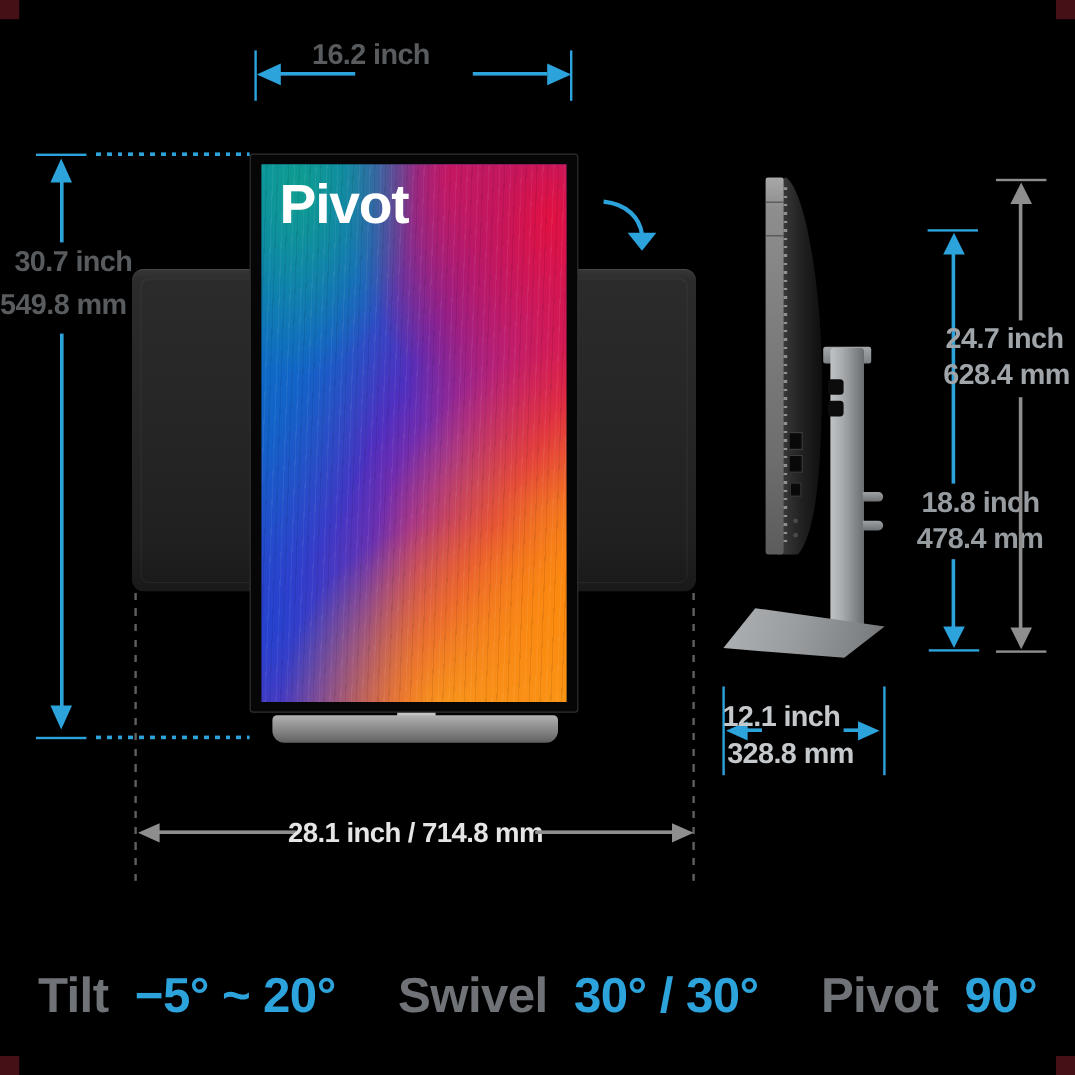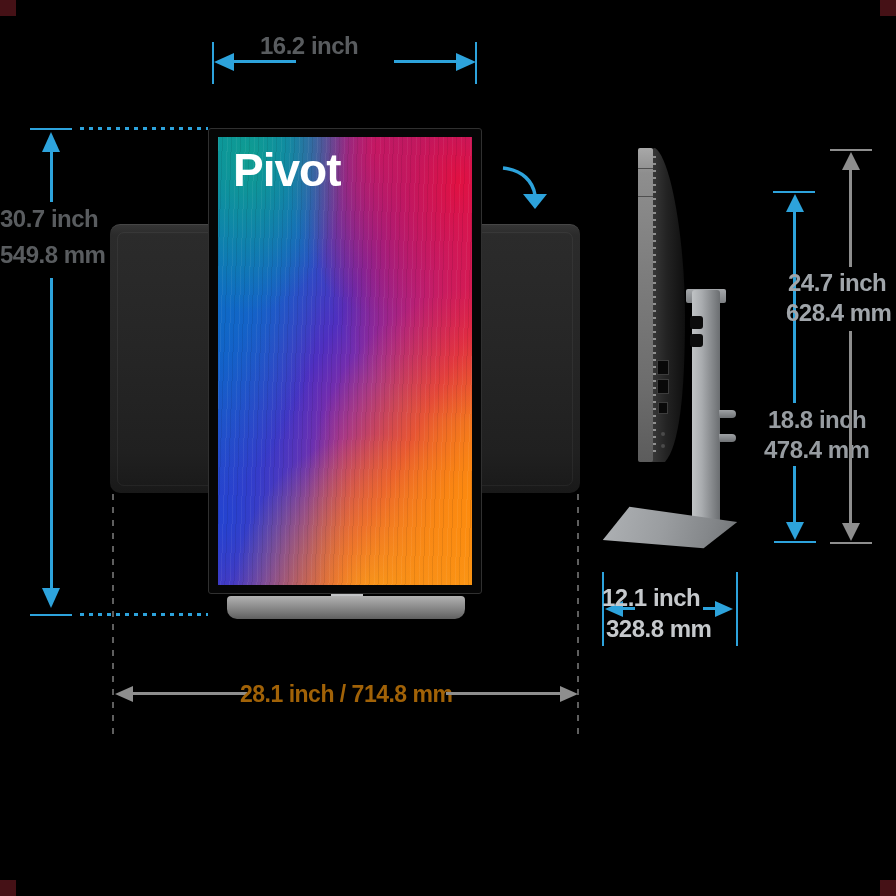--- a/index.html
+++ b/index.html
@@ -8,21 +8,21 @@
     overflow:hidden;font-family:"Liberation Sans",sans-serif;
   }
   .abs{position:absolute;}
   
   .dim{
     position:absolute;text-align:left;font-weight:700;
     font-size:24px;letter-spacing:-0.5px;line-height:1.1;white-space:nowrap;
   }
   .c-dark{color:#595c5f;}
   .c-light{color:#a0a5aa;}
-  .c-mid{color:#a16207;}
+  .c-mid{color:#e5e5e5;}
   .c-bright{color:#c6c9cc;}
   .c-stand{color:#979ca1;}
   
   .tick-v{position:absolute;width:2px;background:#2da3dc;}
   .tick-h{position:absolute;height:2px;background:#2da3dc;}
   .tick-v.gray,.tick-h.gray{background:#8e8e8e;}
   .shaft-h{position:absolute;height:3px;background:#2da3dc;}
   .shaft-v{position:absolute;width:3px;background:#2da3dc;}
   .shaft-h.gray,.shaft-v.gray{background:#8e8e8e;}
   .head{position:absolute;width:0;height:0;}
@@ -160,21 +160,21 @@
   <div class="head left" style="left:214px;top:53px;"></div>
   <div class="head right" style="left:456px;top:53px;"></div>
   <div class="shaft-h" style="left:232px;top:60px;width:64px;"></div>
   <div class="shaft-h" style="left:394px;top:60px;width:62px;"></div>
   <div class="dim c-dark" style="left:260px;top:33px;width:170px;">16.2 inch</div>
 
   <div class="tick-h" style="left:30px;top:128px;width:42px;"></div>
   <div class="dot-h" style="left:80px;top:127px;width:128px;"></div>
   <div class="head up" style="left:42px;top:132px;"></div>
   <div class="shaft-v" style="left:50px;top:150px;height:52px;"></div>
-  <div class="dim c-dark" style="left:0px;top:206px;width:106px;">30.7 inch</div>
+  <div class="dim c-dark" style="left:12px;top:206px;width:106px;">30.7 inch</div>
   <div class="dim c-dark" style="left:0px;top:242px;width:106px;">549.8 mm</div>
   <div class="shaft-v" style="left:50px;top:278px;height:312px;"></div>
   <div class="head down" style="left:42px;top:588px;"></div>
   <div class="tick-h" style="left:30px;top:614px;width:42px;"></div>
   <div class="dot-h" style="left:80px;top:613px;width:128px;"></div>
 
   <svg class="abs" style="left:634px;top:146px;z-index:2;" width="56" height="320">
     <defs>
       <linearGradient id="gw" x1="0" y1="0" x2="1" y2="0">
         <stop offset="0" stop-color="#3f3f3f"></stop>
@@ -227,19 +227,33 @@
   <div class="shaft-h" style="left:703px;top:607px;width:14px;"></div>
   <div class="head sm right" style="left:715px;top:601px;"></div>
   <div class="tick-v" style="left:736px;top:572px;height:74px;"></div>
 
   <div class="head sm gray left" style="left:115px;top:686px;"></div>
   <div class="shaft-h gray" style="left:131px;top:692px;width:116px;"></div>
   <div class="dim c-mid" style="left:240px;top:682px;width:210px;font-size:23px;">28.1 inch / 714.8 mm</div>
   <div class="shaft-h gray" style="left:446px;top:692px;width:116px;"></div>
   <div class="head sm gray right" style="left:560px;top:686px;"></div>
 
+  <div class="ergo-row">
+    <div class="ergo-pair">
+      <span class="ergo-label">Tilt</span>
+      <span class="ergo-value">−5° ~ 20°</span>
+    </div>
+    <div class="ergo-pair">
+      <span class="ergo-label">Swivel</span>
+      <span class="ergo-value">30° / 30°</span>
+    </div>
+    <div class="ergo-pair">
+      <span class="ergo-label">Pivot</span>
+      <span class="ergo-value">90°</span>
+    </div>
+  </div>
 
   <div class="corner" style="left:0;top:0;"></div>
   <div class="corner" style="right:0;top:0;"></div>
   <div class="corner" style="left:0;bottom:0;"></div>
   <div class="corner" style="right:0;bottom:0;"></div>
 
 </div>
 
 </body></html>

